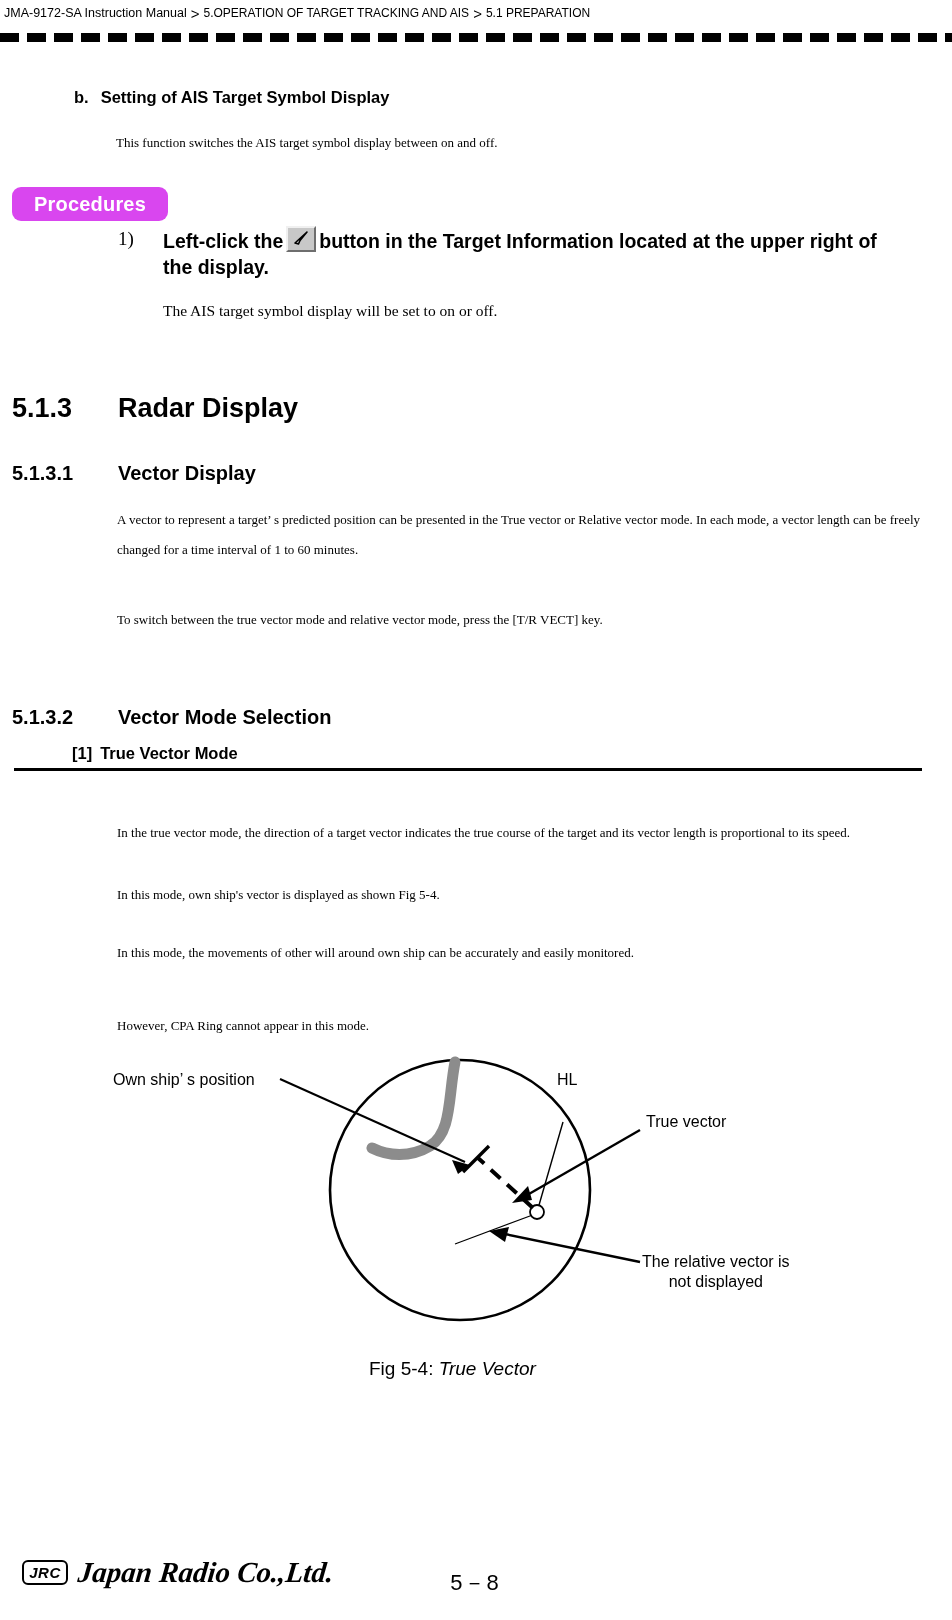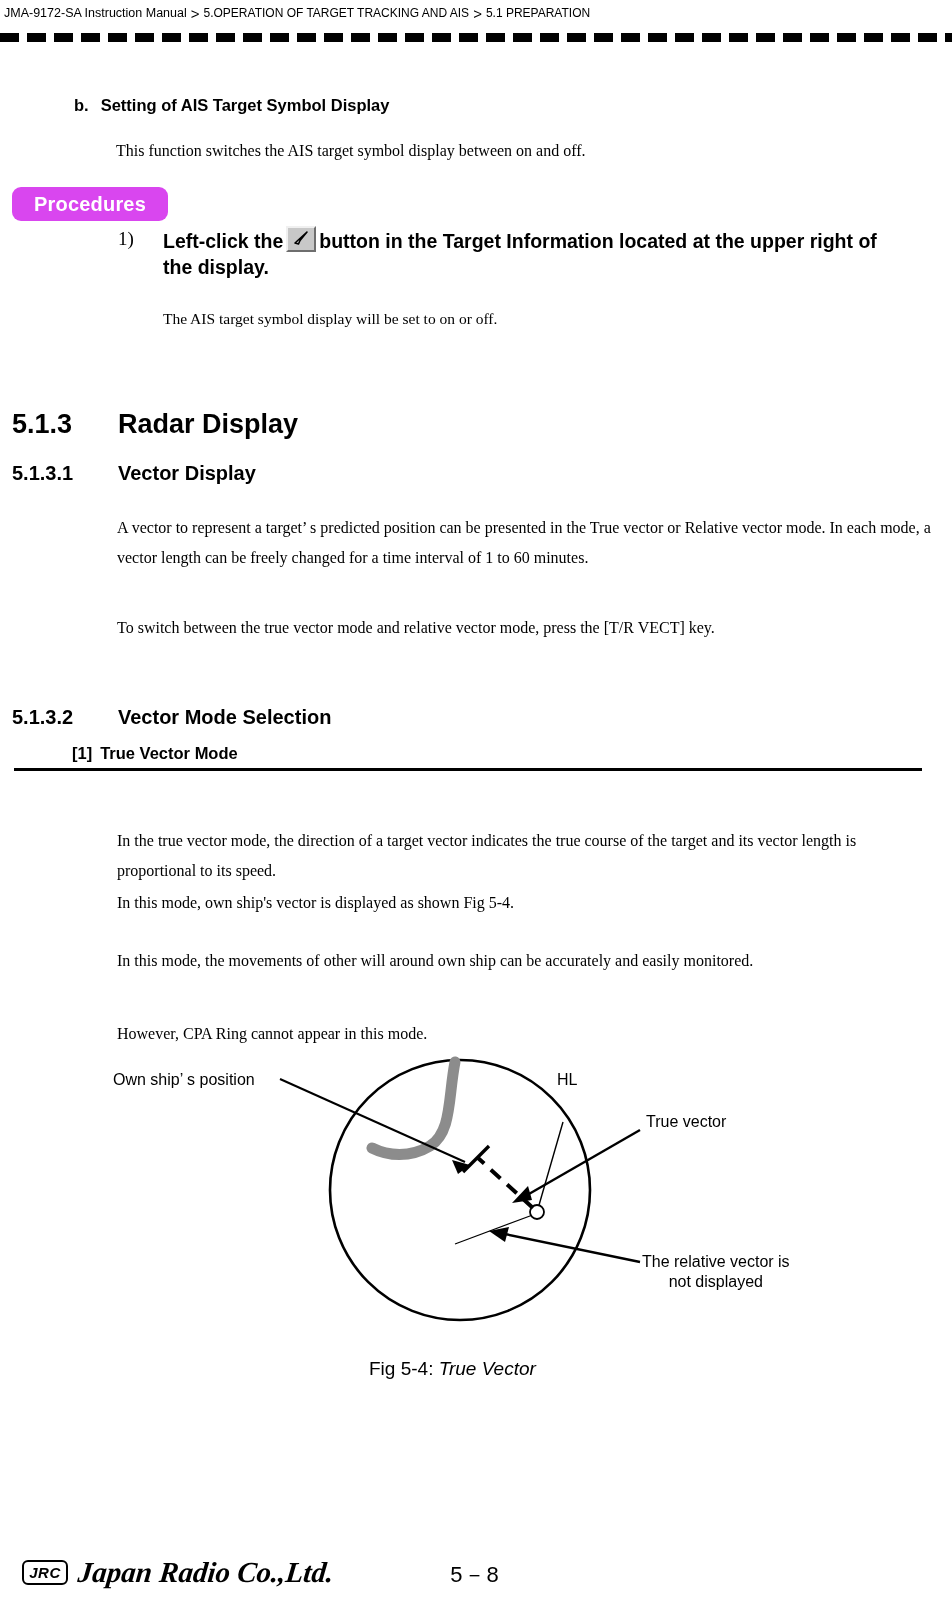--- a/index.html
+++ b/index.html
@@ -46,33 +46,33 @@
     width: 952px;
     height: 9px;
     background-image: repeating-linear-gradient(
       to right,
       #000000 0px, #000000 19px,
       #ffffff 19px, #ffffff 27px
     );
   }
 
   
-  .abs { position: absolute; margin-top: 8px; }
+  .abs { position: absolute; }
 
   .sub-head {
     font-family: "Liberation Sans", sans-serif;
     font-weight: bold;
     font-size: 16.5px;
     white-space: nowrap;
   }
   .sub-head .letter { margin-right: 12px; }
 
   .body-p {
     font-family: "Liberation Serif", serif;
-    font-size: 16px;
+    font-size: 13px;
     line-height: 30px;
   }
 
   .small-p {
     font-family: "Liberation Serif", serif;
     font-size: 15.5px;
     line-height: 22px;
   }
 
   
@@ -118,21 +118,20 @@
   }
   .btn-icon svg { position: absolute; top: 1px; left: 2px; }
 
   
   .h-major {
     position: absolute;
     font-family: "Liberation Sans", sans-serif;
     font-weight: bold;
     font-size: 27px;
     white-space: nowrap;
-    margin-top: 16px;
   }
   .h-minor {
     position: absolute;
     font-family: "Liberation Sans", sans-serif;
     font-weight: bold;
     font-size: 20px;
     white-space: nowrap;
   }
   .h-bracket {
     position: absolute;
@@ -204,21 +203,21 @@
     font-family: "Liberation Serif", serif;
     font-style: italic;
     font-weight: bold;
     font-size: 29px;
     white-space: nowrap;
     transform: skewX(-6deg);
   }
   .page-no {
     position: absolute;
     left: 395px;
-    top: 0px;
+    top: 8px;
     width: 160px;
     text-align: center;
     font-family: "Liberation Sans", sans-serif;
     font-size: 22px;
     letter-spacing: 1px;
   }
 </style>
 </head>
 <body>
 

